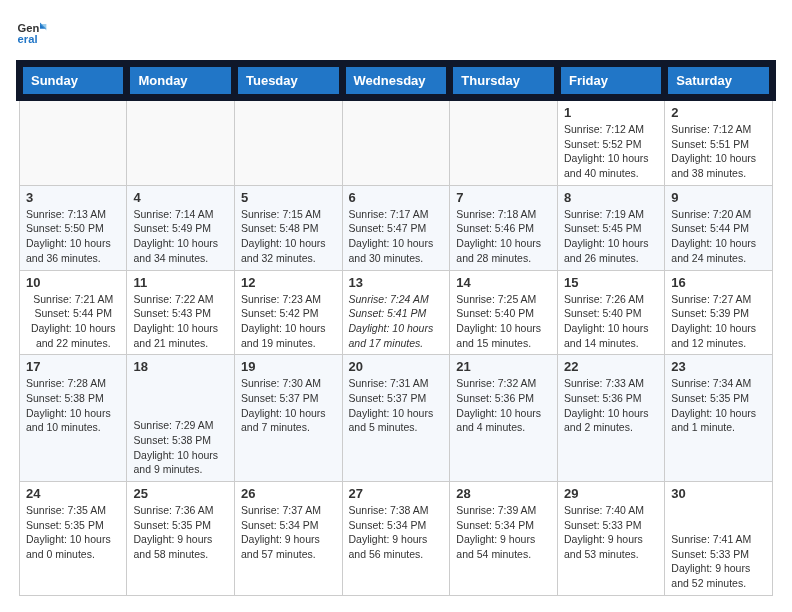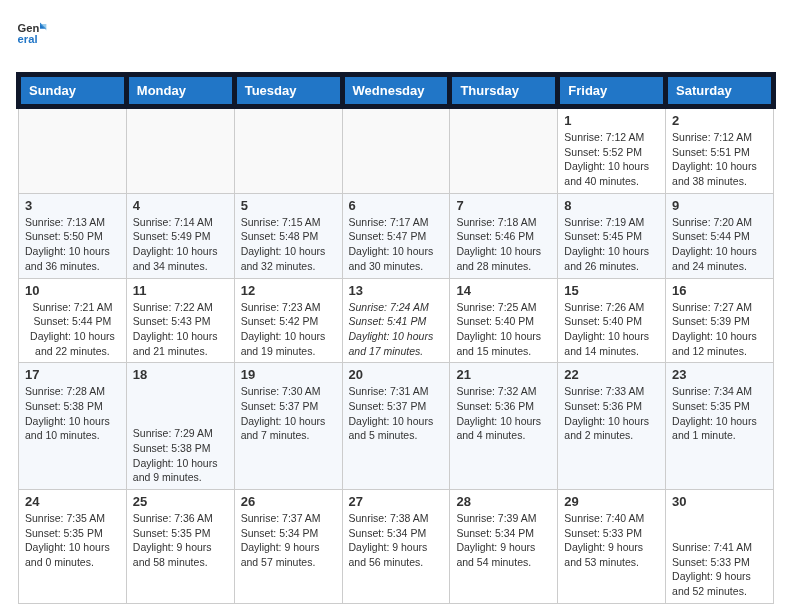--- a/index.html
+++ b/index.html
@@ -7,21 +7,21 @@
       font-family: Arial, sans-serif;
       background: #fff;
       width: 792px;
       min-height: 612px;
       padding: 16px;
     }
     .header {
       display: flex;
       justify-content: space-between;
       align-items: flex-start;
-      margin-bottom: 24px;
+      margin-bottom: 12px;
     }
     .logo {
       display: flex;
       align-items: center;
       gap: 4px;
     }
     .logo-text {
       display: flex;
       flex-direction: column;
       line-height: 1.1;
@@ -56,21 +56,21 @@
       width: 100%;
       border-collapse: collapse;
     }
     .calendar th {
       background: #2176c7;
       color: #fff;
       font-size: 13px;
       font-weight: bold;
       padding: 6px 8px;
       text-align: left;
-      border: 5px solid #0f172a;
+      border: 7px solid #0f172a;
     }
     .calendar td {
       border: 1px solid #ccc;
       vertical-align: top;
       padding: 4px 6px;
       width: 108px;
       min-height: 80px;
       font-size: 11px;
       color: #333;
       background: #fff;

